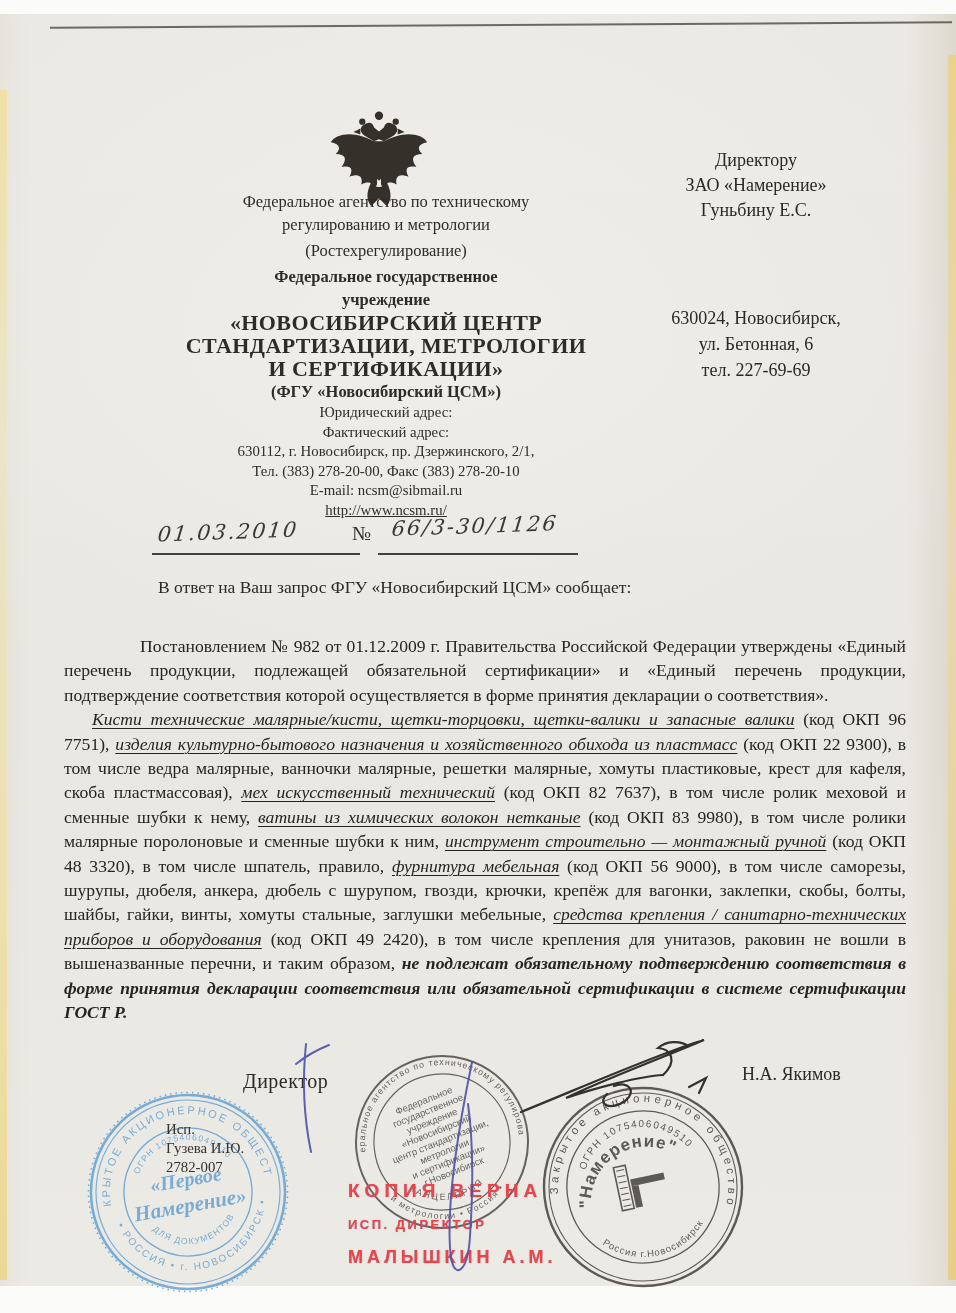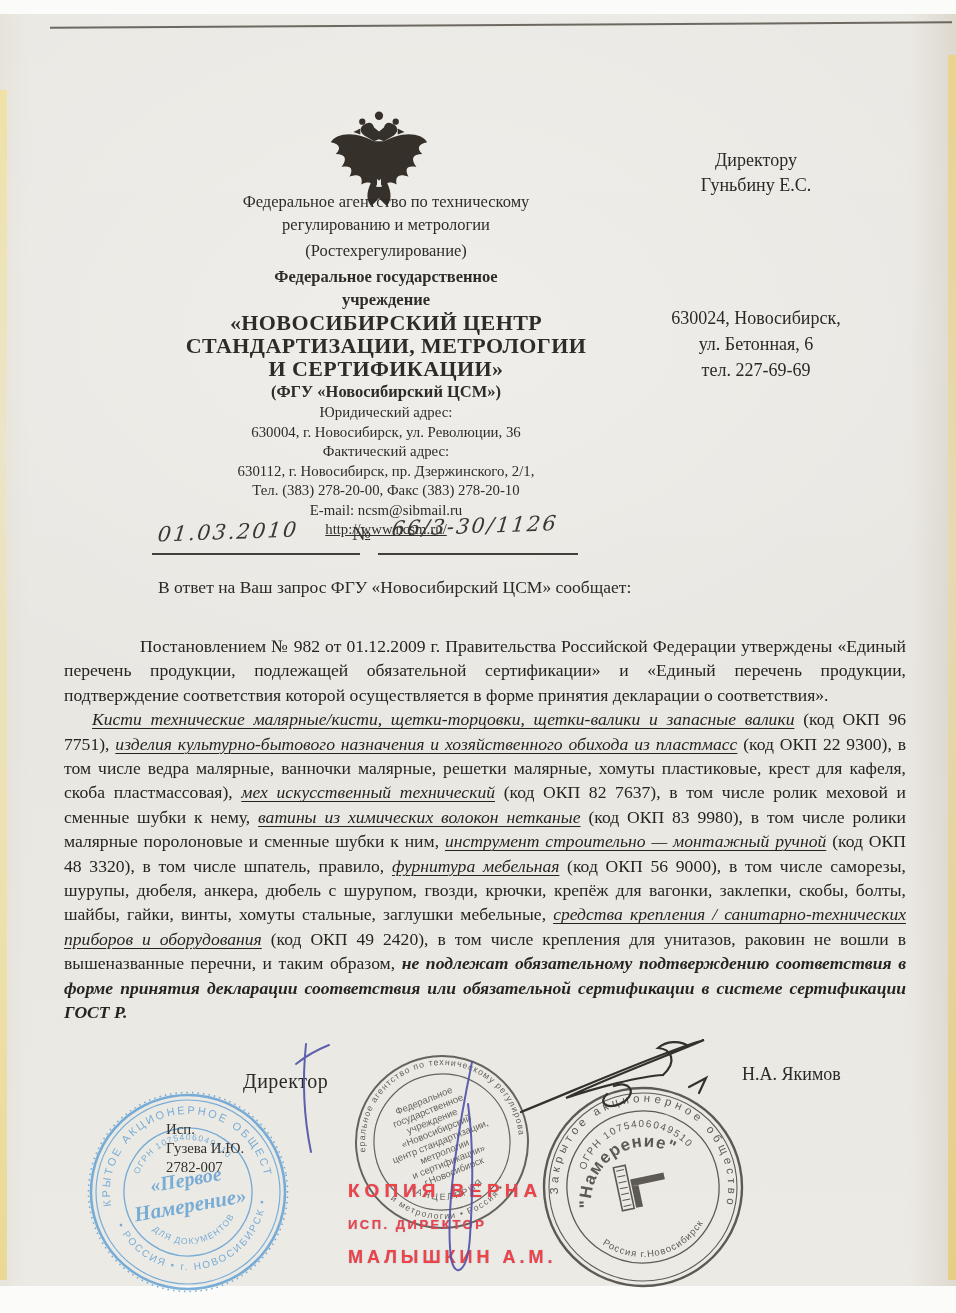--- a/index.html
+++ b/index.html
@@ -97,30 +97,30 @@
     <div class="gap"></div>
     <div>(Ростехрегулирование)</div>
     <div class="gap"></div>
     <div class="b">Федеральное государственное</div>
     <div class="b">учреждение</div>
     <div class="caps">«НОВОСИБИРСКИЙ ЦЕНТР</div>
     <div class="caps">СТАНДАРТИЗАЦИИ, МЕТРОЛОГИИ</div>
     <div class="caps">И СЕРТИФИКАЦИИ»</div>
     <div class="b">(ФГУ «Новосибирский ЦСМ»)</div>
     <div class="sm">Юридический адрес:</div>
-    <div class="sm">630004, г. Новосибирск, ул. Революции, 36</div>
     <div class="sm">Фактический адрес:</div>
     <div class="sm">630112, г. Новосибирск, пр. Дзержинского, 2/1,</div>
     <div class="sm">Тел. (383) 278-20-00, Факс (383) 278-20-10</div>
     <div class="sm">E-mail: ncsm@sibmail.ru</div>
     <div class="sm url">http://www.ncsm.ru/</div>
   </div>
 
   <div class="abs rcpt ctr">
     <div>Директору</div>
+    <div>ЗАО «Намерение»</div>
     <div>Гуньбину Е.С.</div>
   </div>
   <div class="abs rcpt-addr ctr">
     <div>630024, Новосибирск,</div>
     <div>ул. Бетонная, 6</div>
     <div>тел. 227-69-69</div>
   </div>
 
   <div class="abs hw hw-date">01.03.2010</div>
   <div class="abs hw-no">№</div>

